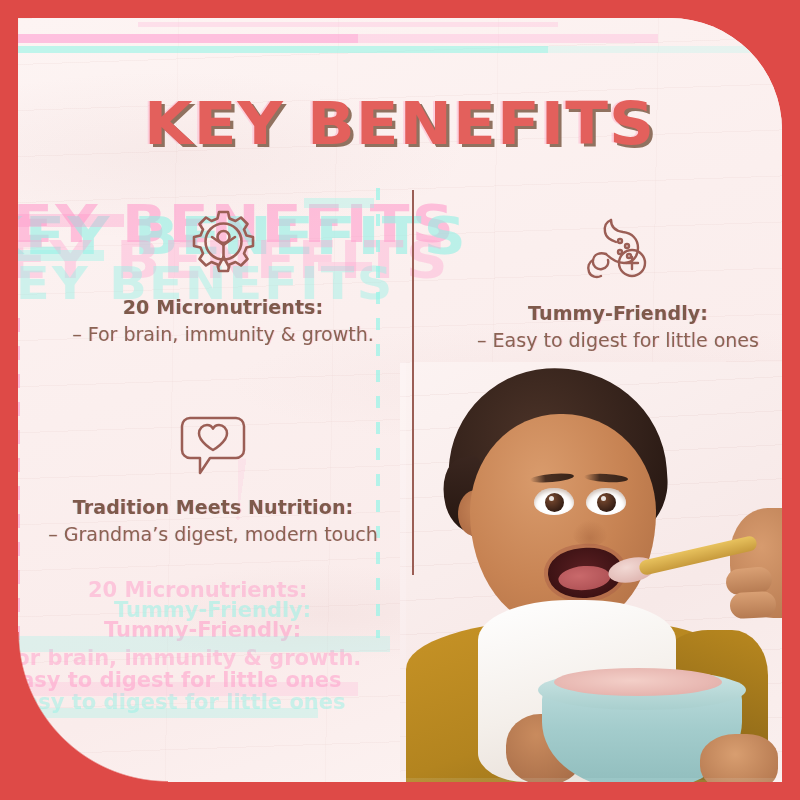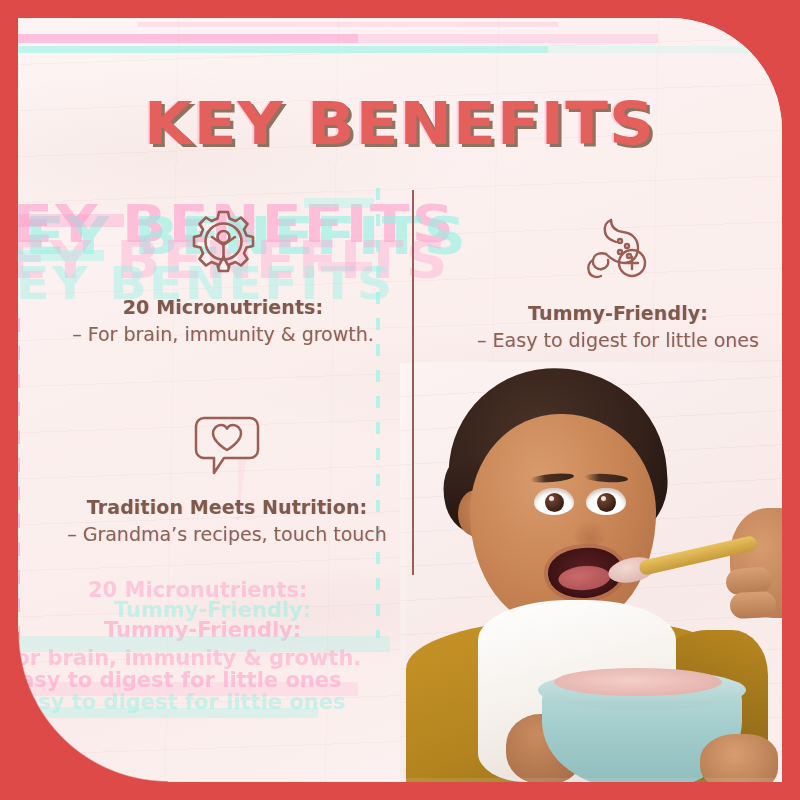--- a/index.html
+++ b/index.html
@@ -113,21 +113,21 @@
     font-family:"DejaVu Sans", sans-serif;
     font-size:19px;
     color:#8A6353;
     line-height:1.28;
     margin-top:2px;
     text-shadow:1px 0 0 rgba(255,160,195,.38), -1px 0 0 rgba(150,235,225,.16);
   }
 
   #benefit-1{ left:10px;  top:184px;  width:390px; }
   #benefit-2{ left:404px; top:190px;  width:392px; }
-  #benefit-3{ left:14px;  top:384px;  width:390px; }
+  #benefit-3{ left:0;  top:384px;  width:390px; }
 
   
   #photo{
     position:absolute;
     right:0; bottom:0;
     width:382px; height:420px;
     overflow:hidden;
     z-index:3;
   }
   #photo-inner{ position:absolute; inset:0; }
@@ -418,21 +418,21 @@
     </div>
 
     <div class="benefit" id="benefit-3">
       <div class="icon">
         <svg width="74" height="74" viewBox="0 0 74 74" fill="none" stroke="#9B5E55" stroke-width="2.5" stroke-linecap="round" stroke-linejoin="round">
           <path d="M14 11 H60 a8 8 0 0 1 8 8 V43 a8 8 0 0 1 -8 8 H34 L24 66 L24 51 H14 a8 8 0 0 1 -8 -8 V19 a8 8 0 0 1 8 -8 Z"></path>
           <path d="M37 43 C37 43 23 35 23 26.5 C23 21.5 26.8 18 31 18 C33.8 18 36 19.6 37 21.6 C38 19.6 40.2 18 43 18 C47.2 18 51 21.5 51 26.5 C51 35 37 43 37 43 Z"></path>
         </svg>
       </div>
       <div class="b-title">Tradition Meets Nutrition:</div>
-      <div class="b-desc">– Grandma’s recipes, touch touch</div>
+      <div class="b-desc">– Grandma’s digest, modern touch</div>
     </div>
 
     <div id="photo">
       <div id="photo-inner">
         <div class="wall"></div>
 
         <div class="shirt"></div>
         <div class="shoulder-r"></div>
 
         <div class="hair"></div>

